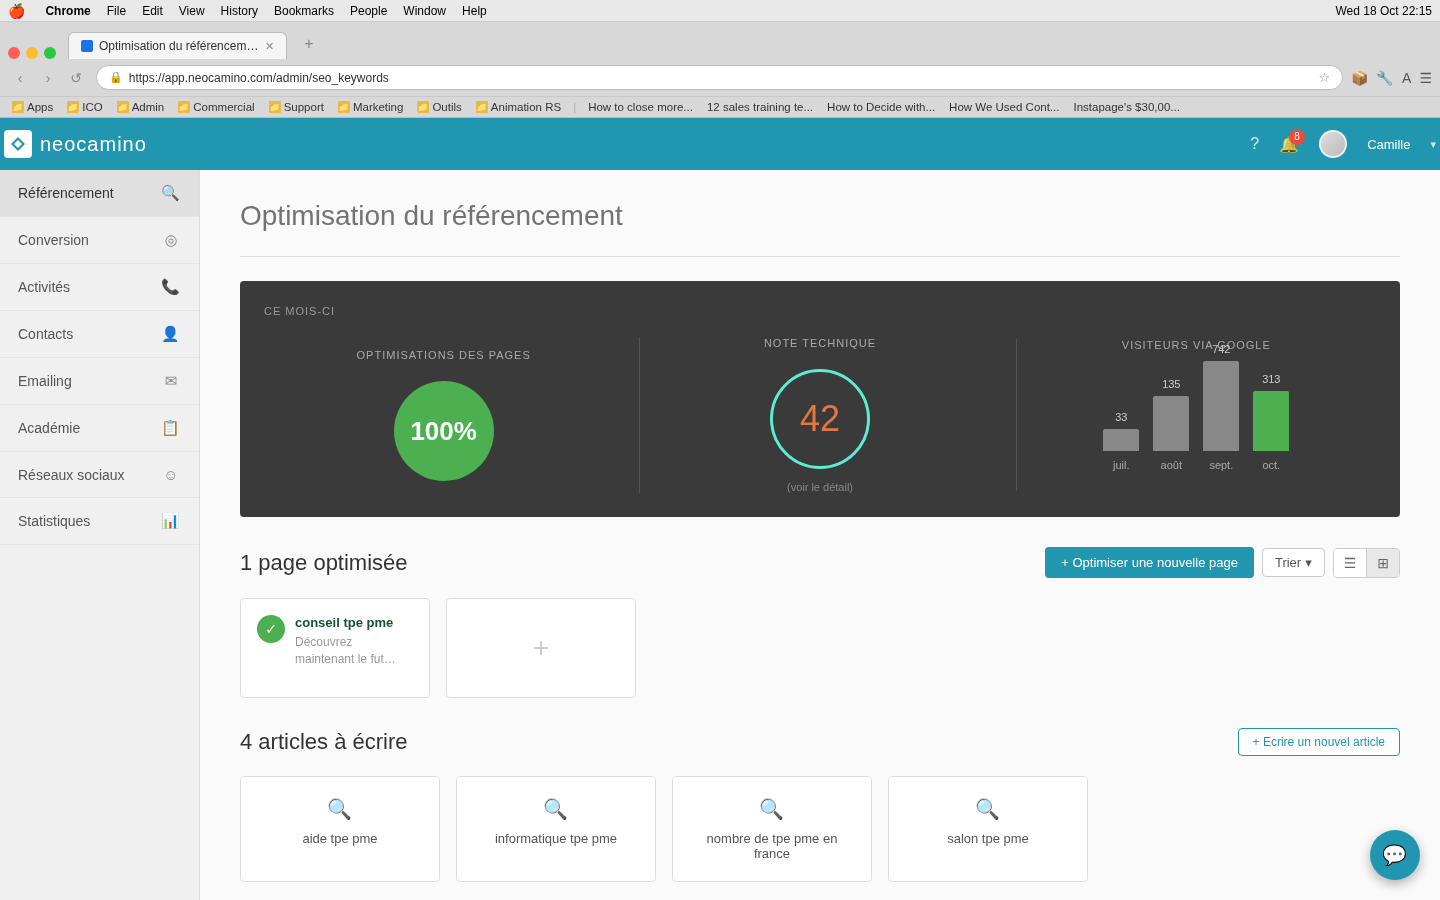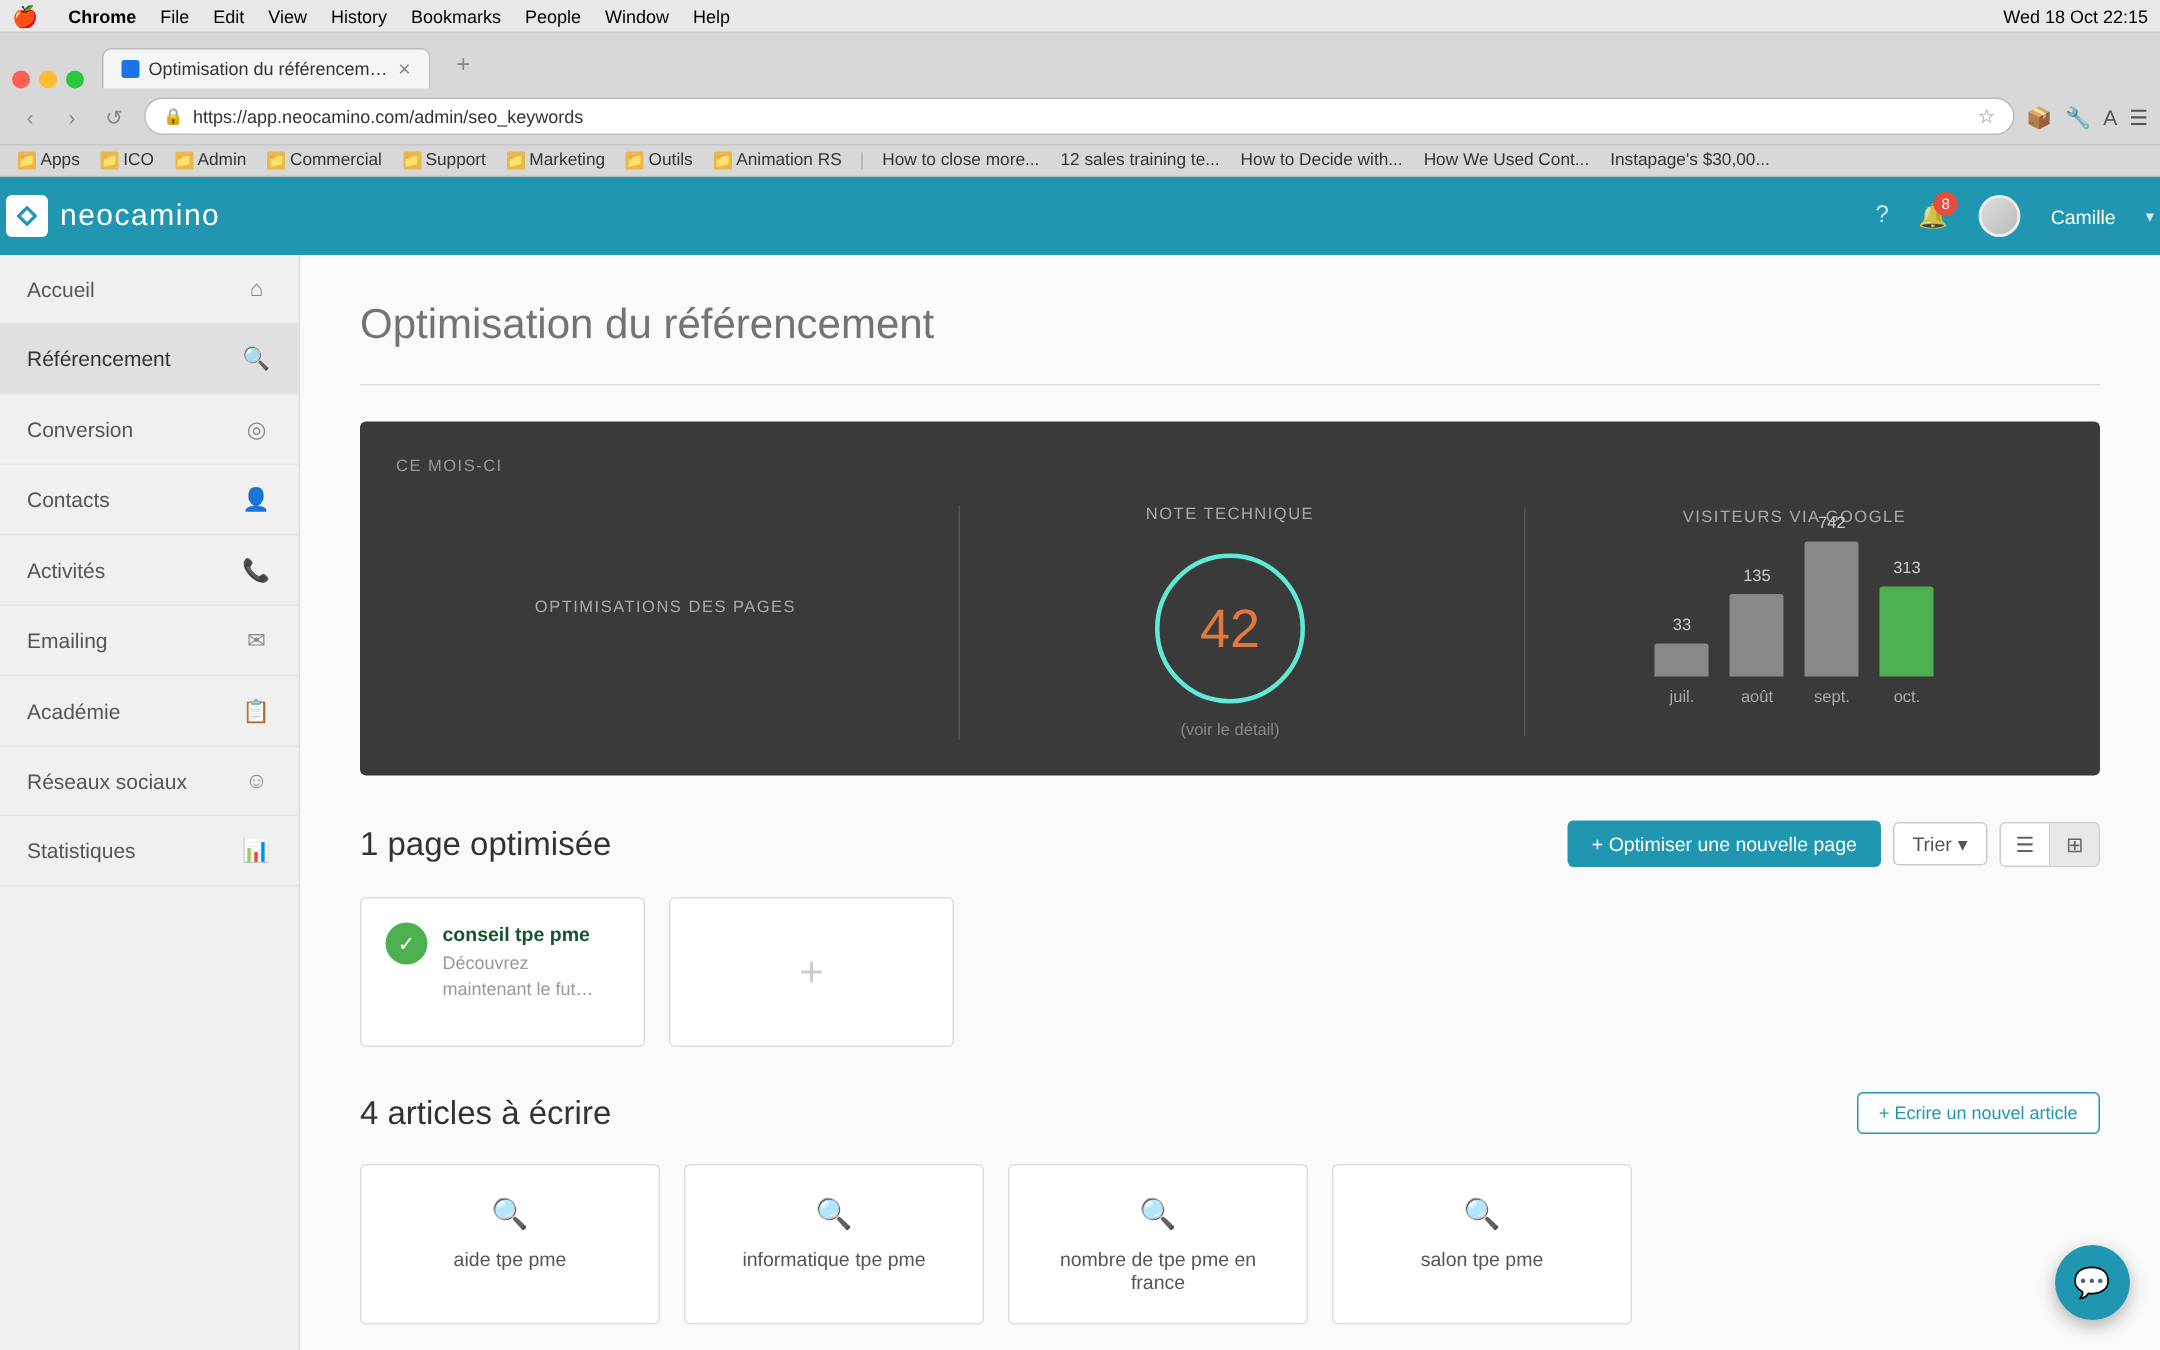--- a/index.html
+++ b/index.html
@@ -582,39 +582,35 @@
         <div style="width:100%;height:100%;background:linear-gradient(135deg,#ddd,#bbb);"></div>
       </div>
       <span class="user-name">Camille</span>
       <span style="color:rgba(255,255,255,0.8);font-size:11px;">▾</span>
     </div>
   </div>
 
   <div class="main-layout">
 
     <div class="sidebar">
-      <div class="sidebar-item">
-        <span>Accueil</span>
-        <span class="sidebar-item-icon">⌂</span>
-      </div>
       <div class="sidebar-item active">
         <span>Référencement</span>
         <span class="sidebar-item-icon">🔍</span>
       </div>
       <div class="sidebar-item">
         <span>Conversion</span>
         <span class="sidebar-item-icon">◎</span>
       </div>
       <div class="sidebar-item">
+        <span>Activités</span>
+        <span class="sidebar-item-icon">📞</span>
+      </div>
+      <div class="sidebar-item">
         <span>Contacts</span>
         <span class="sidebar-item-icon">👤</span>
-      </div>
-      <div class="sidebar-item">
-        <span>Activités</span>
-        <span class="sidebar-item-icon">📞</span>
       </div>
       <div class="sidebar-item">
         <span>Emailing</span>
         <span class="sidebar-item-icon">✉</span>
       </div>
       <div class="sidebar-item">
         <span>Académie</span>
         <span class="sidebar-item-icon">📋</span>
       </div>
       <div class="sidebar-item">
@@ -630,20 +626,21 @@
     <div class="content-area">
       <h1 class="page-title">Optimisation du référencement</h1>
       <div class="divider"></div>
 
       <div class="stats-panel">
         <div class="stats-month-label">CE MOIS-CI</div>
         <div class="stats-columns">
 
           <div class="stats-col">
             <div class="stats-col-title">OPTIMISATIONS DES PAGES</div>
+            <div class="circle-progress">100%</div>
           </div>
 
           <div class="stats-col">
             <div class="stats-col-title">NOTE TECHNIQUE</div>
             <div class="score-circle">
               <span class="score-value">42</span>
             </div>
             <div class="score-detail">(voir le détail)</div>
           </div>
 

